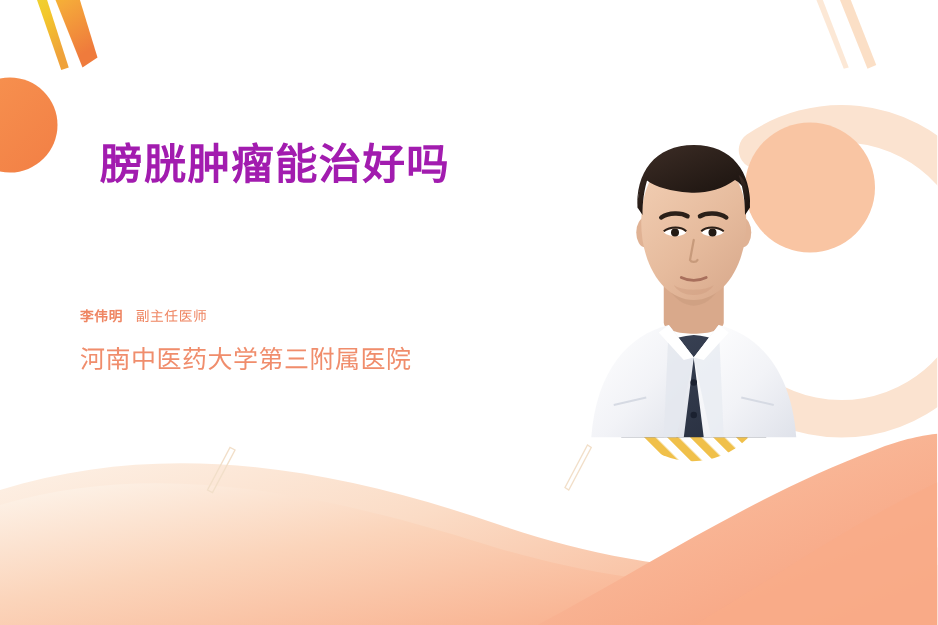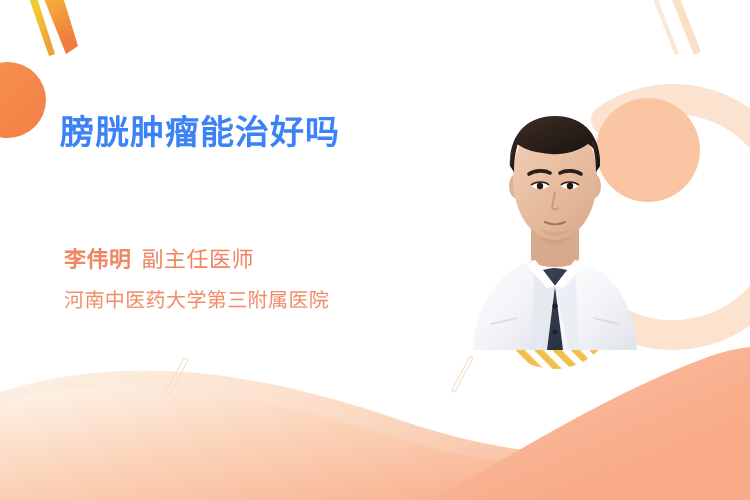--- a/index.html
+++ b/index.html
@@ -32,41 +32,41 @@
 
   
   .content {
     position: absolute;
     inset: 0;
     z-index: 5;
   }
 
   .title {
     position: absolute;
-    left: 60px;
+    left: 80px;
     top: 112px;
     margin: 0;
     font-size: 34px;
     line-height: 1.18;
     font-weight: 700;
     letter-spacing: 1px;
-    color: #3b82f6;
+    color: #a21caf;
     white-space: nowrap;
   }
 
   .doctor-block {
     position: absolute;
     left: 64px;
     top: 248px;
     width: 330px;
   }
 
   .doctor-line1 {
     margin: 0 0 13px 0;
-    font-size: 22px;
+    font-size: 11px;
     line-height: 1.1;
     color: #ef8663;
     white-space: nowrap;
   }
   .doctor-name {
     font-weight: 700;
     letter-spacing: 0.5px;
   }
   .doctor-title {
     font-weight: 400;

